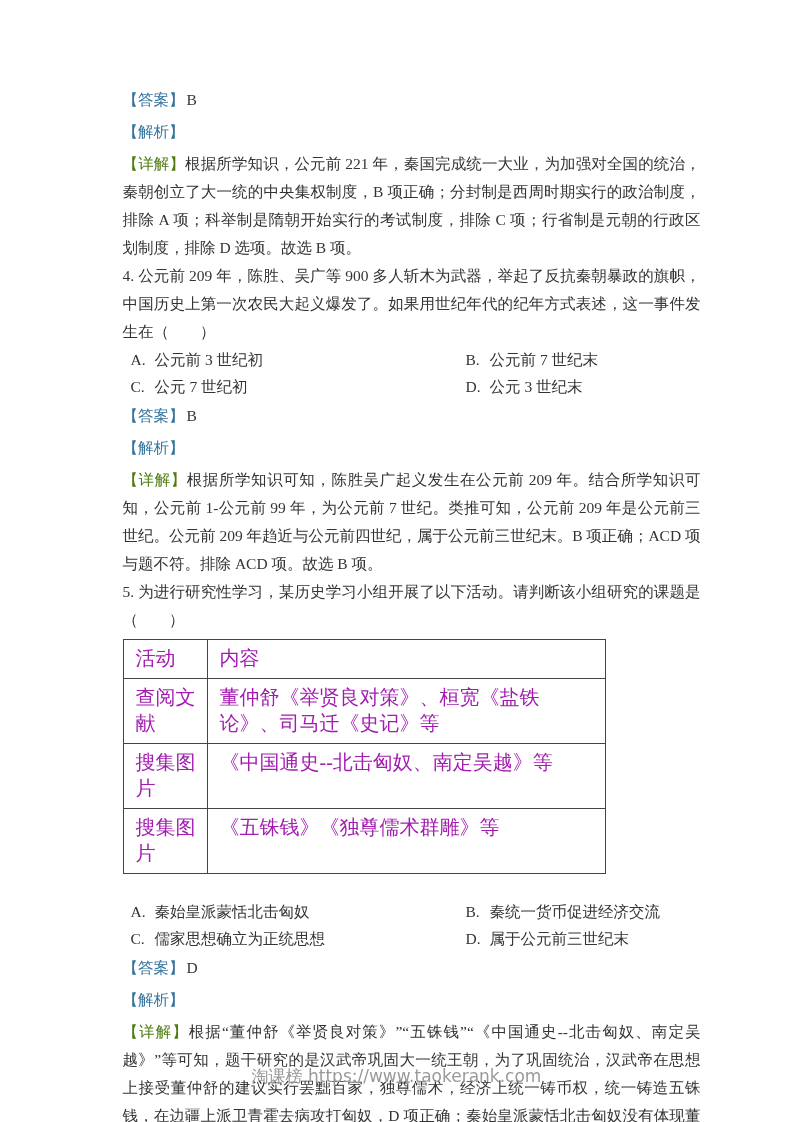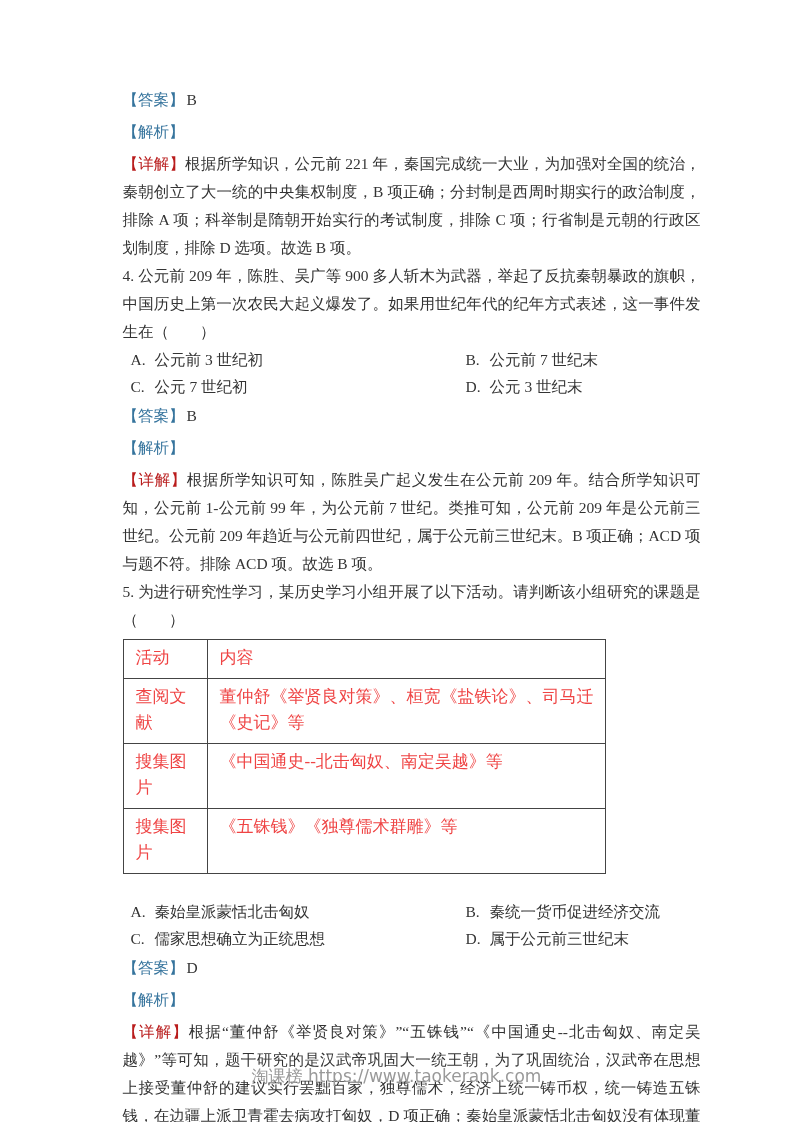--- a/index.html
+++ b/index.html
@@ -27,46 +27,46 @@
     text-justify: inter-ideograph;
     color: #333333;
   }
   .tag-line {
     font-size: 15.5px;
     line-height: 28px;
     margin: 2px 0 4px 0;
   }
   .tag { color: #36749d; }
   .tag-value { color: #333333; padding-left: 2px; }
-  .detail-label { color: #b91c1c; margin-top: 31px; }
+  .detail-label { color: #4d7c0f; margin-top: 31px; }
   .stem { margin-top: 0; }
   .options {
     display: grid;
     grid-template-columns: 335px 1fr;
     padding-left: 8px;
     font-size: 15.5px;
     line-height: 27px;
     margin: 0 0 2px 0;
   }
   .option { white-space: nowrap; }
   .opt-label { display: inline-block; min-width: 24px; }
   .q-table {
     border-collapse: collapse;
     width: 483px;
     margin: 5px 0 0 0;
     table-layout: fixed;
   }
   .q-table td {
     border: 1px solid #444444;
-    font-size: 17px;
+    font-size: 20px;
     line-height: 26px;
     vertical-align: top;
     padding: 5px 10px 7px 12px;
     height: 38px;
-    color: #ef4444;
+    color: #a21caf;
   }
   .q-table .col-activity { width: 84px; }
   .after-table { margin-top: 24px; }
   .footer {
     position: absolute;
     top: 1065px;
     left: 0;
     width: 100%;
     text-align: center;
     font-family: "DejaVu Sans", "Liberation Sans", sans-serif;

